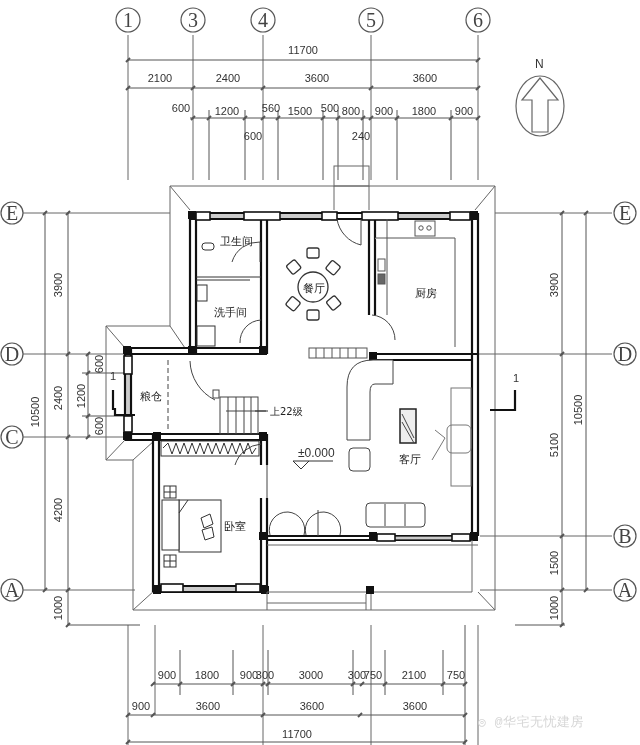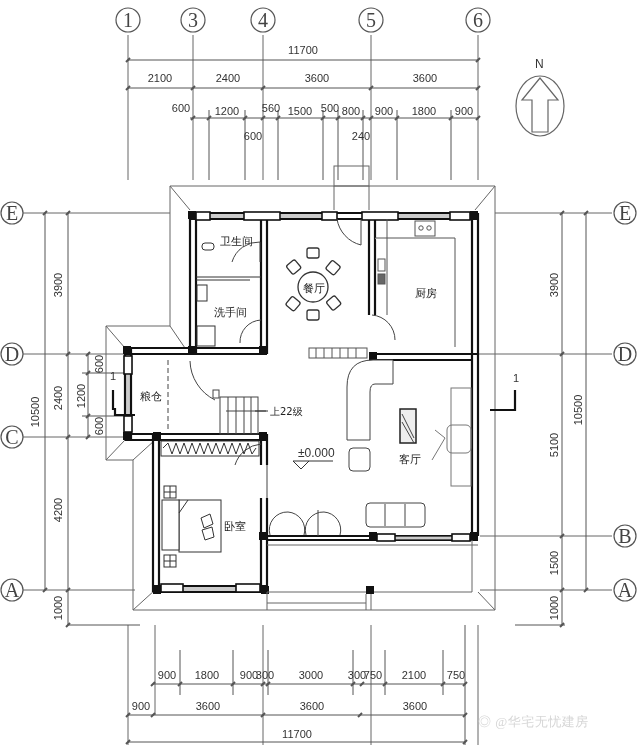--- a/index.html
+++ b/index.html
@@ -1,21 +1,21 @@
 <!DOCTYPE html>
 <html><head>
   <meta charset="utf-8">
   <style>
     html, body { margin: 0; padding: 0; background: #ffffff; }
     body { width: 640px; height: 745px; position: relative; overflow: hidden; font-family: "DejaVu Sans", sans-serif; }
     #plan { position: absolute; left: 0; top: 0; width: 640px; height: 745px; }
     .dim { font-family: "Liberation Sans", sans-serif; font-size: 11px; fill: #333; }
     .axis-label { font-family: "Liberation Serif", serif; font-size: 20px; fill: #444; }
     .room { font-family: "DejaVu Sans", sans-serif; font-size: 11px; fill: #222; }
-    .watermark { position: absolute; left: 478px; top: 713px; font-family: Liberation Serif, serif; font-size: 13px; color: #d6d6d6; letter-spacing: 0.5px; }
+    .watermark { position: absolute; left: 478px; top: 713px; font-family: Liberation Mono, monospace; font-size: 13px; color: #d6d6d6; letter-spacing: 0.5px; }
   </style>
 </head>
 <body>
 
 <svg id="plan" viewBox="0 0 640 745" xmlns="http://www.w3.org/2000/svg">
 
   <g stroke="#666" stroke-width="1" fill="none">
 
     <line x1="128" y1="35" x2="128" y2="180"></line>
     <line x1="193" y1="35" x2="193" y2="180"></line>

